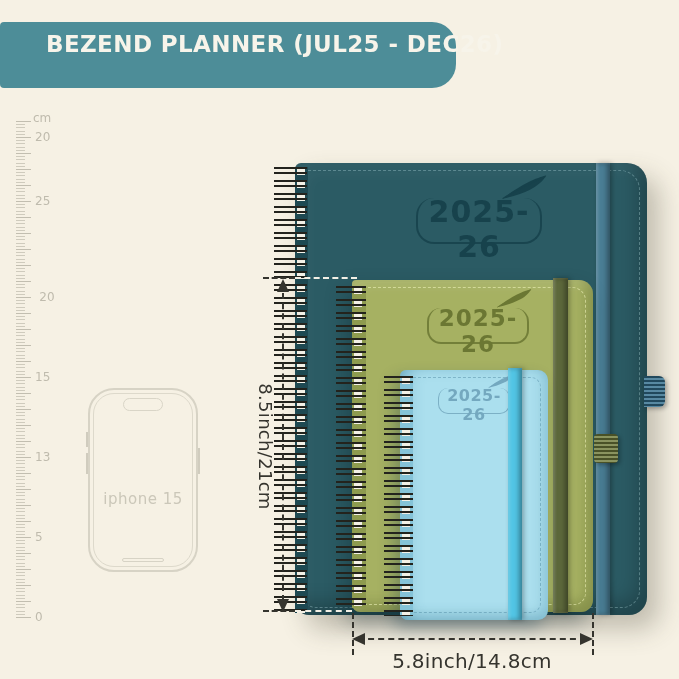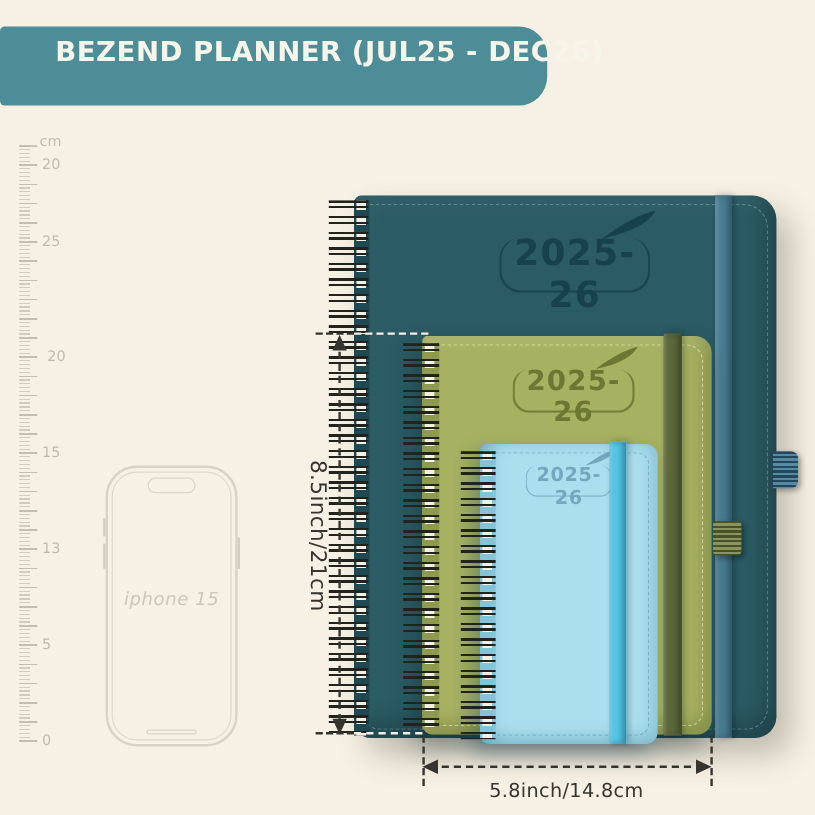--- a/index.html
+++ b/index.html
@@ -26,22 +26,22 @@
     background:repeating-linear-gradient(180deg,#cfcbbd 0 1px,rgba(0,0,0,0) 1px 3.2px);
   }
   .ruler-cm {
     position:absolute; left:16px; top:121px; width:15px; height:498px;
     background:repeating-linear-gradient(180deg,#c2beb0 0 1.4px,rgba(0,0,0,0) 1.4px 16px);
   }
   .rl { position:absolute; left:35px; width:24px; font-size:12px; color:#bfbbad; }
   .rl-30{top:130px;} .rl-25{top:194px;} .rl-20{top:290px;text-align:center;} .rl-15{top:370px;}
   .rl-10{top:450px;} .rl-5{top:530px;} .rl-0{top:610px;}
   
-  .phone { position:absolute; left:88px; top:388px; width:110px; height:234px;
-    border:2px solid #d7d3c5; border-radius:26px;font-style:italic; }
+  .phone { position:absolute; left:88px; top:388px; width:110px; height:184px;
+    border:2px solid #d7d3c5; border-radius:26px; }
   .phone-inner { position:absolute; left:3px; top:3px; right:3px; bottom:3px;
     border:1px solid #ddd9cb; border-radius:21px; }
   .phone-island { position:absolute; left:33px; top:8px; width:40px; height:13px;
     border:1.5px solid #d9d5c7; border-radius:8px; }
   .phone-label { position:absolute; left:0; right:0; top:100px; text-align:center;
     font-size:15px; color:#cbc7b9; letter-spacing:.5px; }
   .phone-home { position:absolute; left:32px; bottom:8px; width:42px; height:4px;
     border:1px solid #d7d3c5; border-radius:3px; }
   .phone-btn { position:absolute; width:2px; background:#d0ccbe; }
   .btn-l1 { left:-4px; top:42px; height:15px; }
@@ -125,21 +125,21 @@
   .proj-top-dark { left:263px; top:277px; width:32px; }
   .proj-top-light { left:295px; top:277px; width:62px; }
   .proj-bot-dark { left:263px; top:610px; width:32px; }
   .proj-bot-light { left:295px; top:610px; width:57px; }
   .hdim-line { left:358px; top:638px; width:228px; border-top:2px dashed #35342e; }
   .hdim-arrow-left { left:352px; top:633px; border-top:6px solid rgba(0,0,0,0); border-bottom:6px solid rgba(0,0,0,0); border-right:13px solid #35342e; }
   .hdim-arrow-right { left:580px; top:633px; border-top:6px solid rgba(0,0,0,0); border-bottom:6px solid rgba(0,0,0,0); border-left:13px solid #35342e; }
   .hdim-ext { position:absolute; border-left:2px dashed #35342e; height:42px; top:613px; z-index:40; }
   .hdim-ext-left { left:352px; }
   .hdim-ext-right { left:592px; }
-  .hdim-label { left:372px; top:649px; width:200px; text-align:center; font-size:16px; letter-spacing:.3px; }
+  .hdim-label { left:372px; top:649px; width:200px; text-align:center; font-size:20px; letter-spacing:.3px; }
 </style>
 </head>
 <body>
 
 <div class="canvas">
 
   <div class="banner">
     <div class="banner-title">BEZEND PLANNER (JUL25 - DEC26)</div>
   </div>
 

